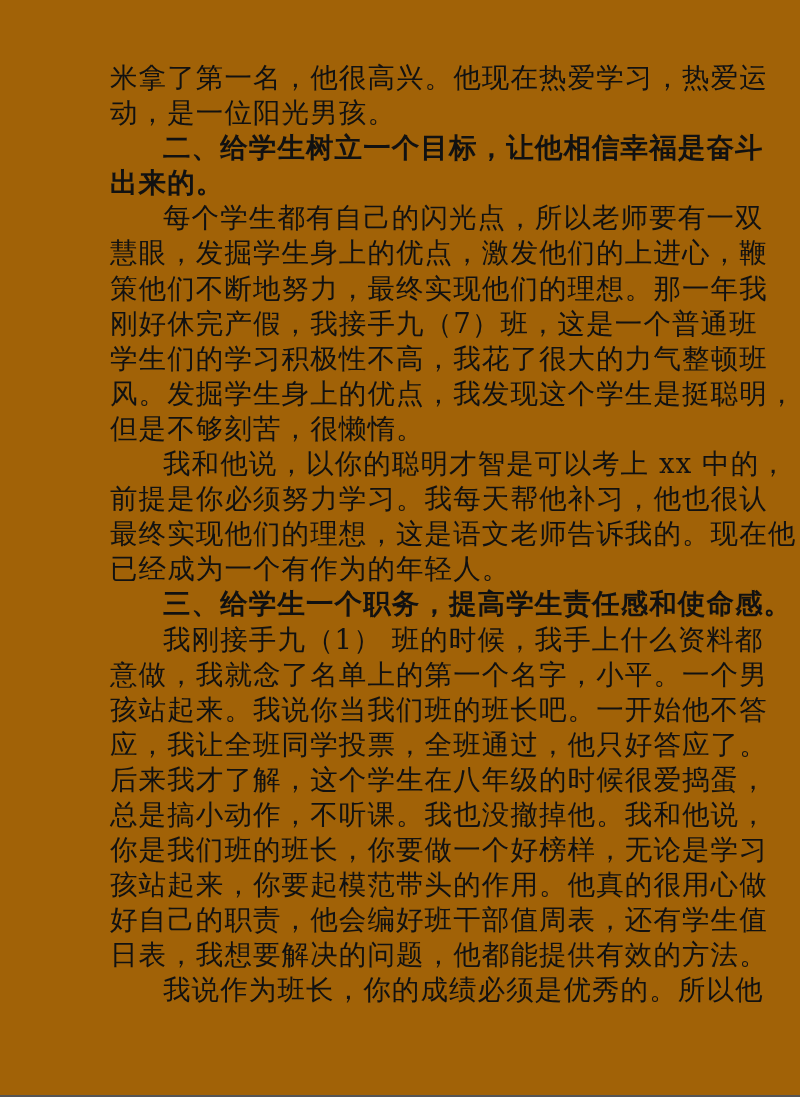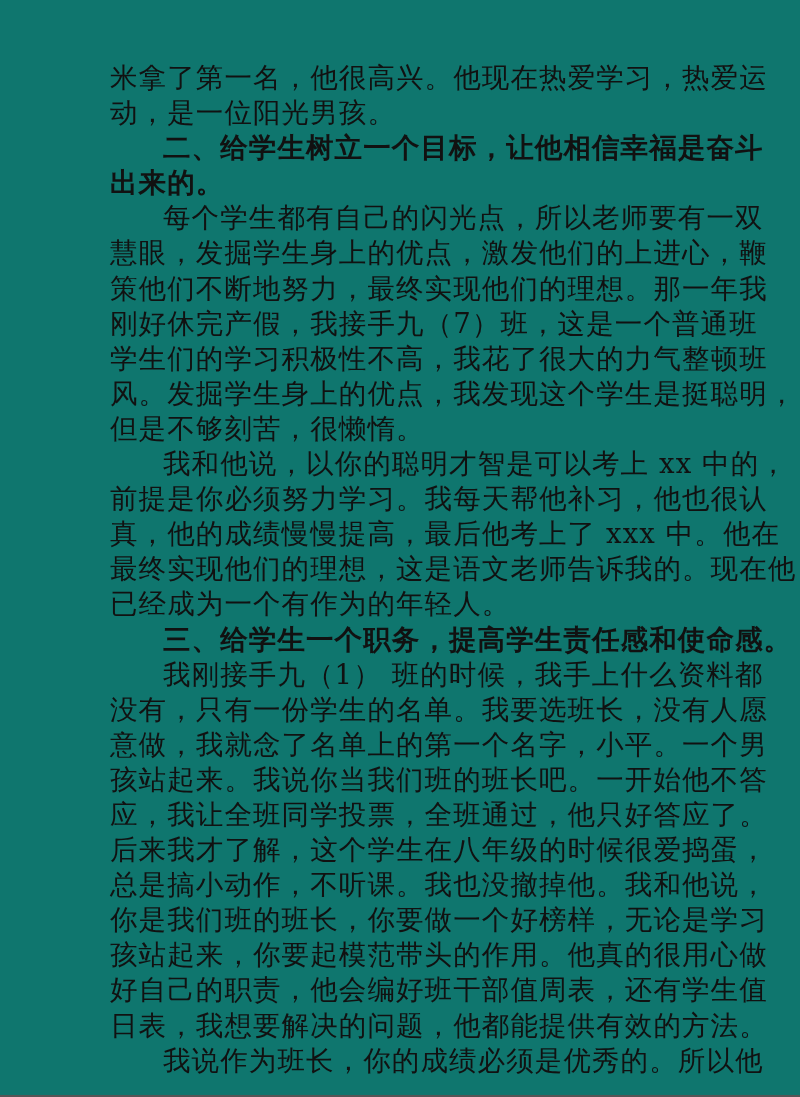--- a/index.html
+++ b/index.html
@@ -1,21 +1,21 @@
 <!DOCTYPE html>
 <html><head>
 <meta charset="utf-8">
 <style>
   html, body { margin: 0; padding: 0; }
   body {
     width: 800px; height: 1097px; background: #ffffff; position: relative; overflow: hidden;
     font-family: "DejaVu Serif", "Liberation Serif", serif;
     color: #111111;
   }
-  .page { position: absolute; left: 0; top: 0; width: 800px; height: 1095px; background: #0f766e; }
+  .page { position: absolute; left: 0; top: 0; width: 800px; height: 1095px; background: #a16207; }
   .text-block { position: absolute; left: 110px; top: 60px; width: 600px; }
   .line {
     height: 35.1px; line-height: 35.1px; font-size: 27.5px; white-space: nowrap;
     letter-spacing: 1.1px;
   }
   .indent { padding-left: 53px; }
   .heading { font-weight: bold; }
   .bottom-rule { position: absolute; left: 0; top: 1095px; width: 800px; height: 2px; background: #555555; }
 </style>
 </head>
@@ -29,26 +29,24 @@
       <div class="line heading">出来的。</div>
       <div class="line indent">每个学生都有自己的闪光点，所以老师要有一双</div>
       <div class="line">慧眼，发掘学生身上的优点，激发他们的上进心，鞭</div>
       <div class="line">策他们不断地努力，最终实现他们的理想。那一年我</div>
       <div class="line">刚好休完产假，我接手九（7）班，这是一个普通班</div>
       <div class="line">学生们的学习积极性不高，我花了很大的力气整顿班</div>
       <div class="line">风。发掘学生身上的优点，我发现这个学生是挺聪明，</div>
       <div class="line">但是不够刻苦，很懒惰。</div>
       <div class="line indent">我和他说，以你的聪明才智是可以考上 xx 中的，</div>
       <div class="line">前提是你必须努力学习。我每天帮他补习，他也很认</div>
-      <div class="line">真，他的成绩慢慢提高，最后他考上了 xxx 中。他在</div>
       <div class="line">最终实现他们的理想，这是语文老师告诉我的。现在他</div>
       <div class="line">已经成为一个有作为的年轻人。</div>
       <div class="line indent heading">三、给学生一个职务，提高学生责任感和使命感。</div>
       <div class="line indent">我刚接手九（1） 班的时候，我手上什么资料都</div>
-      <div class="line">没有，只有一份学生的名单。我要选班长，没有人愿</div>
       <div class="line">意做，我就念了名单上的第一个名字，小平。一个男</div>
       <div class="line">孩站起来。我说你当我们班的班长吧。一开始他不答</div>
       <div class="line">应，我让全班同学投票，全班通过，他只好答应了。</div>
       <div class="line">后来我才了解，这个学生在八年级的时候很爱捣蛋，</div>
       <div class="line">总是搞小动作，不听课。我也没撤掉他。我和他说，</div>
       <div class="line">你是我们班的班长，你要做一个好榜样，无论是学习</div>
       <div class="line">孩站起来，你要起模范带头的作用。他真的很用心做</div>
       <div class="line">好自己的职责，他会编好班干部值周表，还有学生值</div>
       <div class="line">日表，我想要解决的问题，他都能提供有效的方法。</div>
       <div class="line indent">我说作为班长，你的成绩必须是优秀的。所以他</div>

